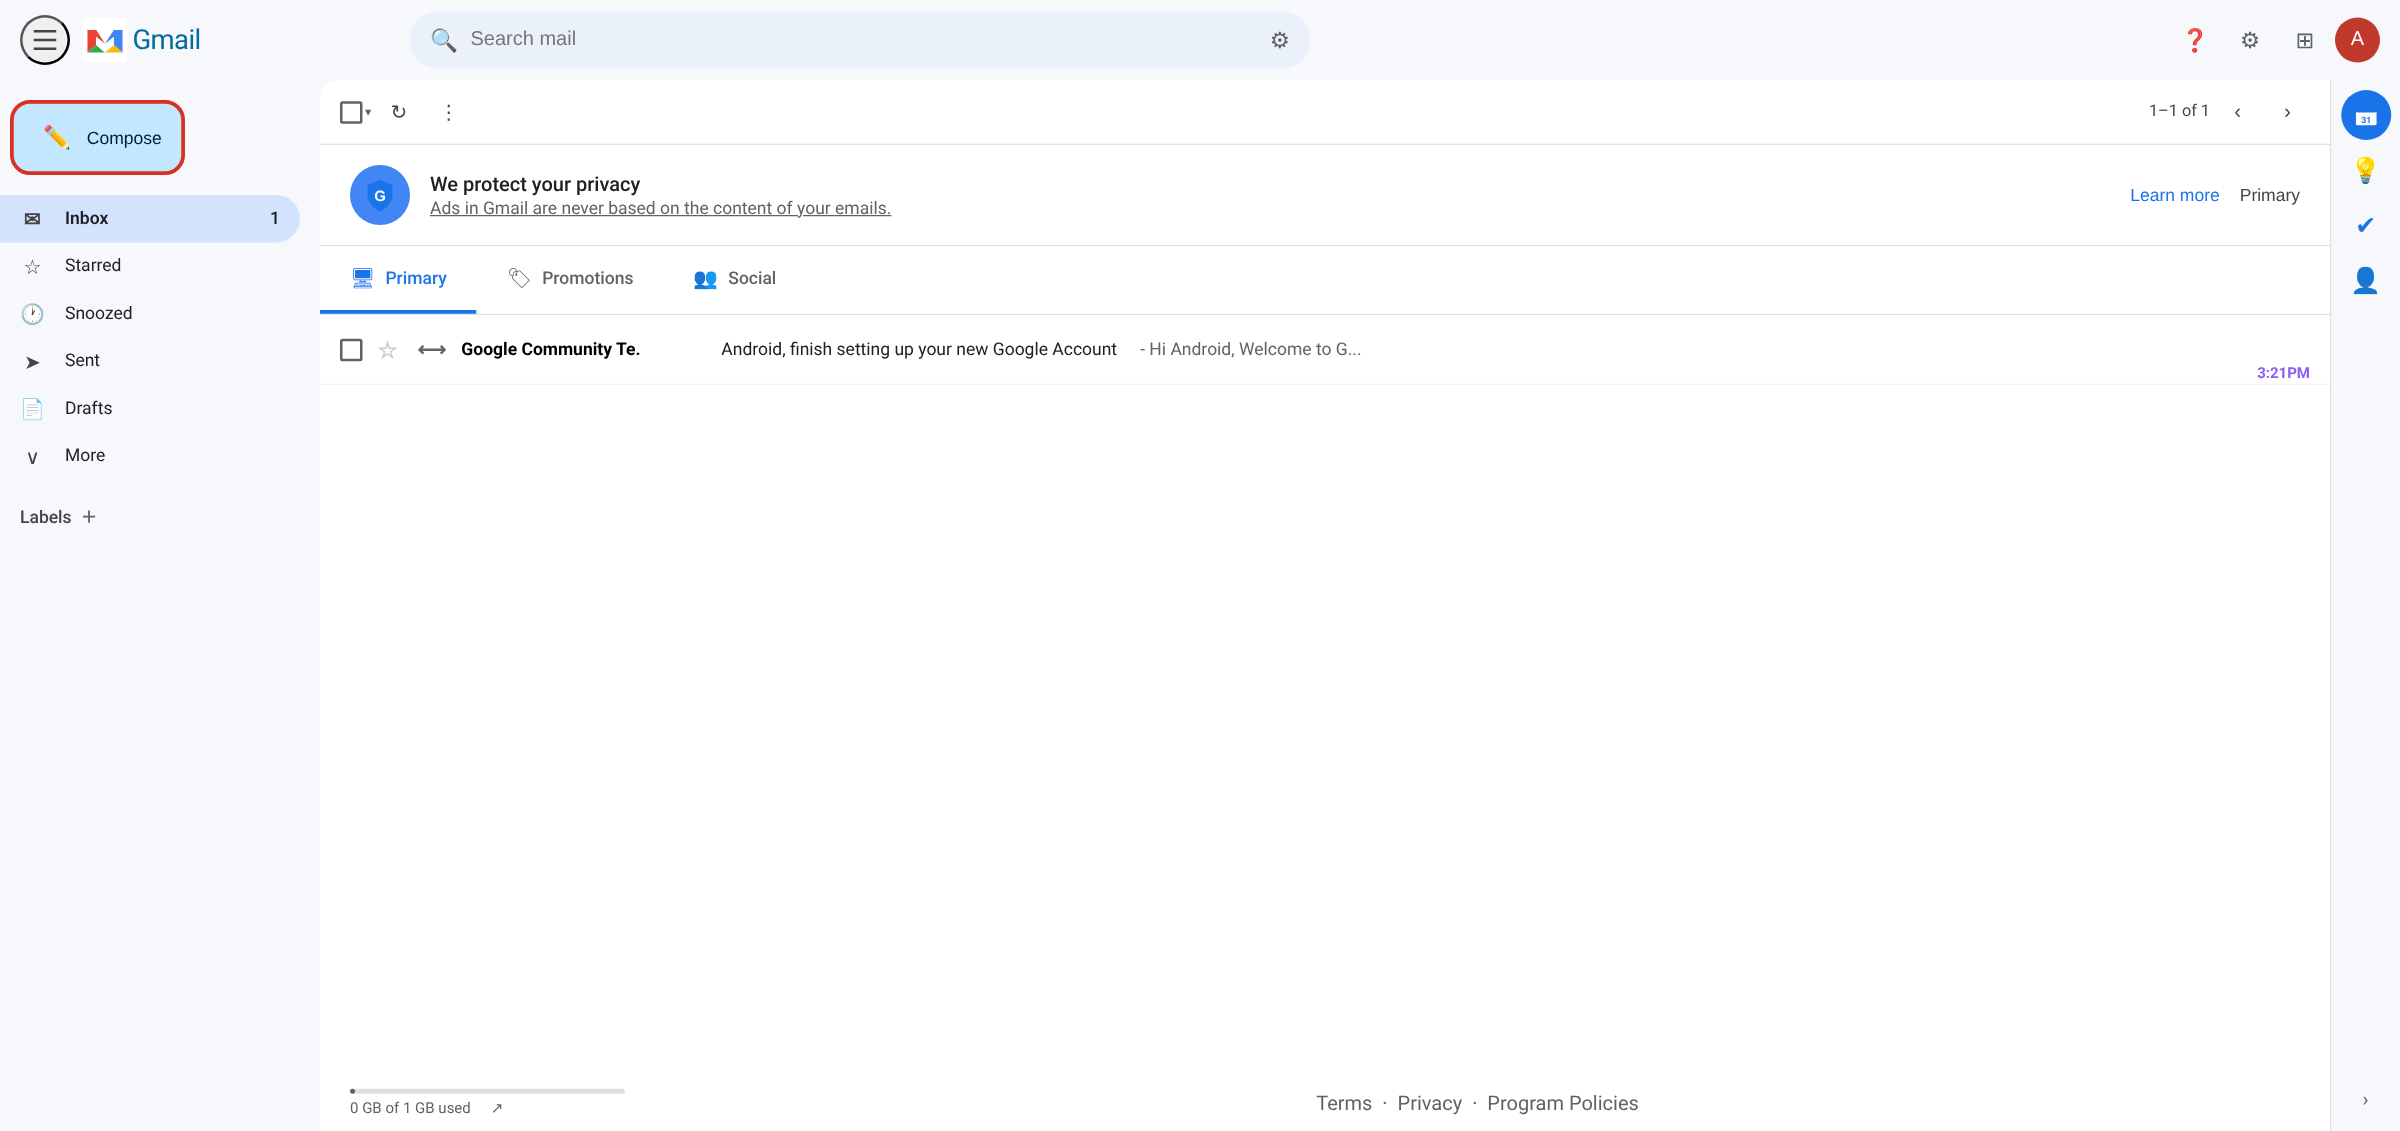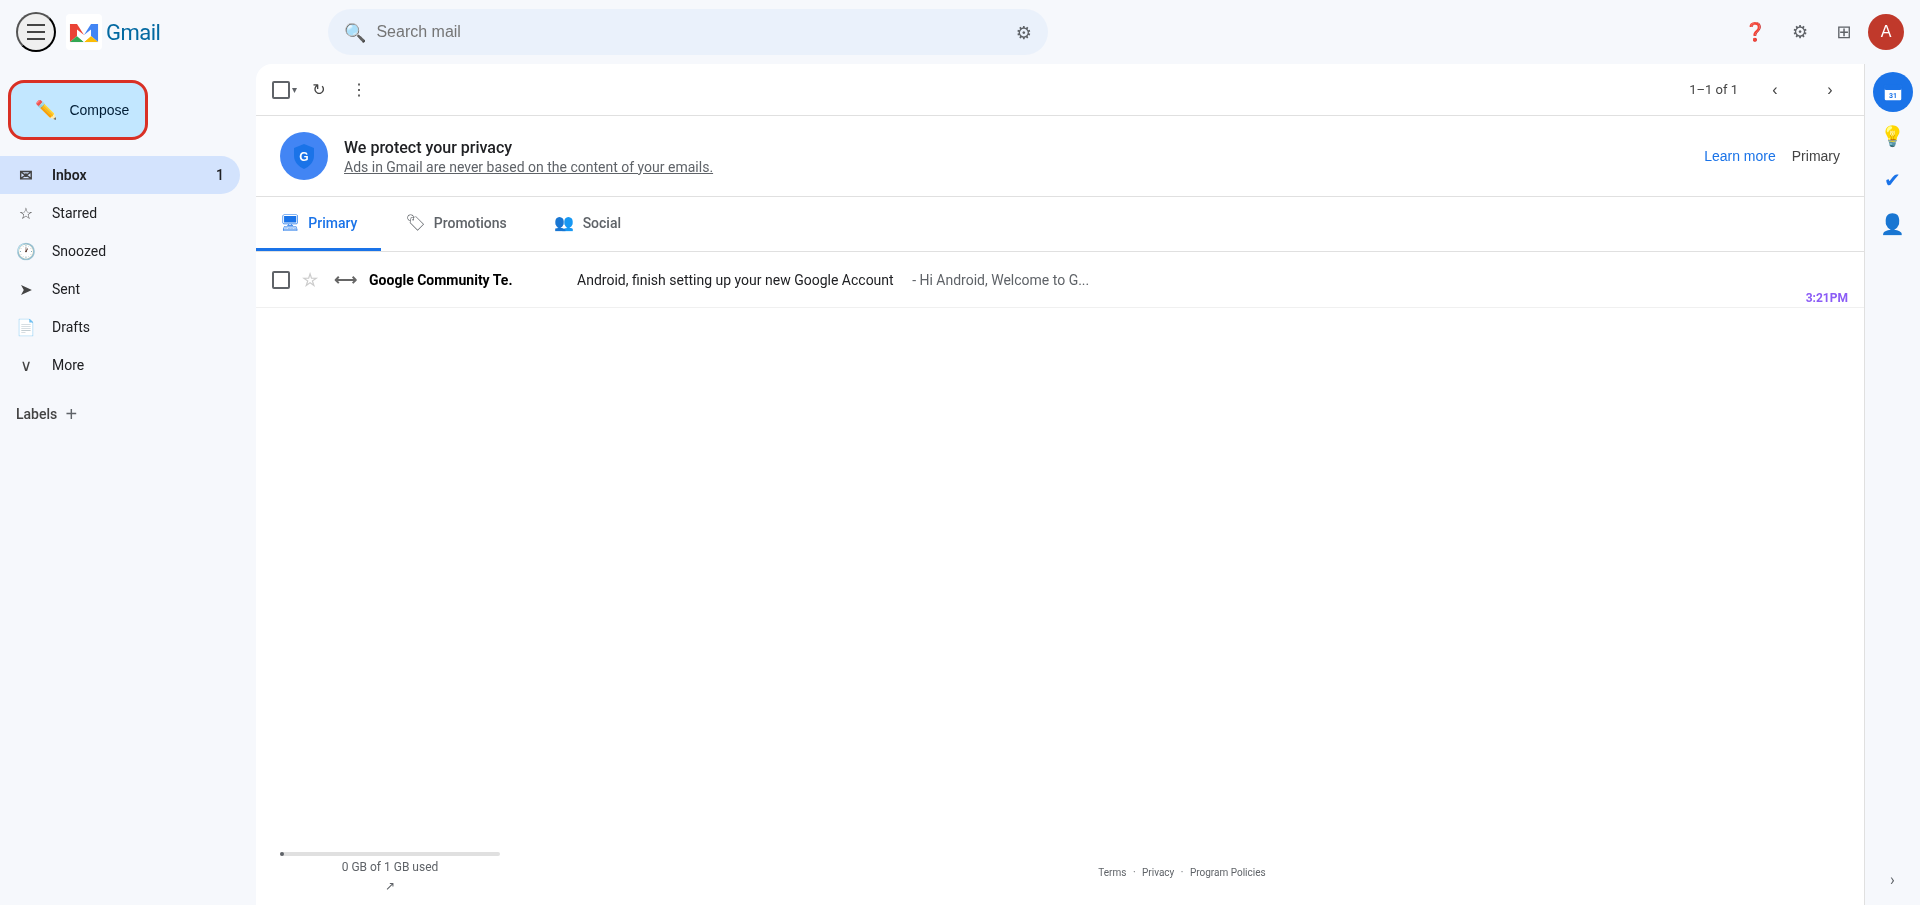--- a/index.html
+++ b/index.html
@@ -184,21 +184,21 @@
       display: flex; align-items: center; gap: 2px;
     }
     .checkbox {
       width: 18px; height: 18px; border: 2px solid #5f6368; border-radius: 2px; cursor: pointer;
     }
     .chevron-down { font-size: 10px; color: #5f6368; cursor: pointer; }
     .pagination-info {
       font-size: 13px; color: #444;
     }
     .toolbar-right {
-      display: flex; align-items: center; gap: 19px; justify-content: center;
+      display: flex; align-items: center; gap: 4px; justify-content: center;
     }
 
     
     .privacy-banner {
       display: flex;
       align-items: center;
       padding: 16px 24px;
       border-bottom: 1px solid #e0e0e0;
       gap: 16px;
       background: white;
@@ -277,23 +277,23 @@
       display: flex;
       align-items: center;
       padding: 12px 24px;
       gap: 24px;
     }
     .storage-bar-container { flex-shrink: 0; }
     .storage-bar {
       width: 220px; height: 4px; background: #e0e0e0; border-radius: 2px;
     }
     .storage-bar-fill { height: 100%; background: #5f6368; border-radius: 2px; }
-    .storage-text { font-size: 12px; color: #5f6368; margin-top: 4px; display: flex; align-items: center; gap: 5px; flex-direction: column; }
+    .storage-text { font-size: 12px; color: #5f6368; margin-top: 4px; display: flex; align-items: center; gap: 16px; }
     .storage-ext-link { font-size: 12px; color: #5f6368; cursor: pointer; }
-    .footer-links { flex: 1; text-align: center; font-size: 10px; color: #5f6368; }
+    .footer-links { flex: 1; text-align: center; font-size: 16px; color: #5f6368; }
     .footer-links a { color: #5f6368; text-decoration: none; margin: 0 4px; }
 
     
     .right-panel {
       width: 56px;
       display: flex;
       flex-direction: column;
       align-items: center;
       padding: 8px 0;
       gap: 4px;

